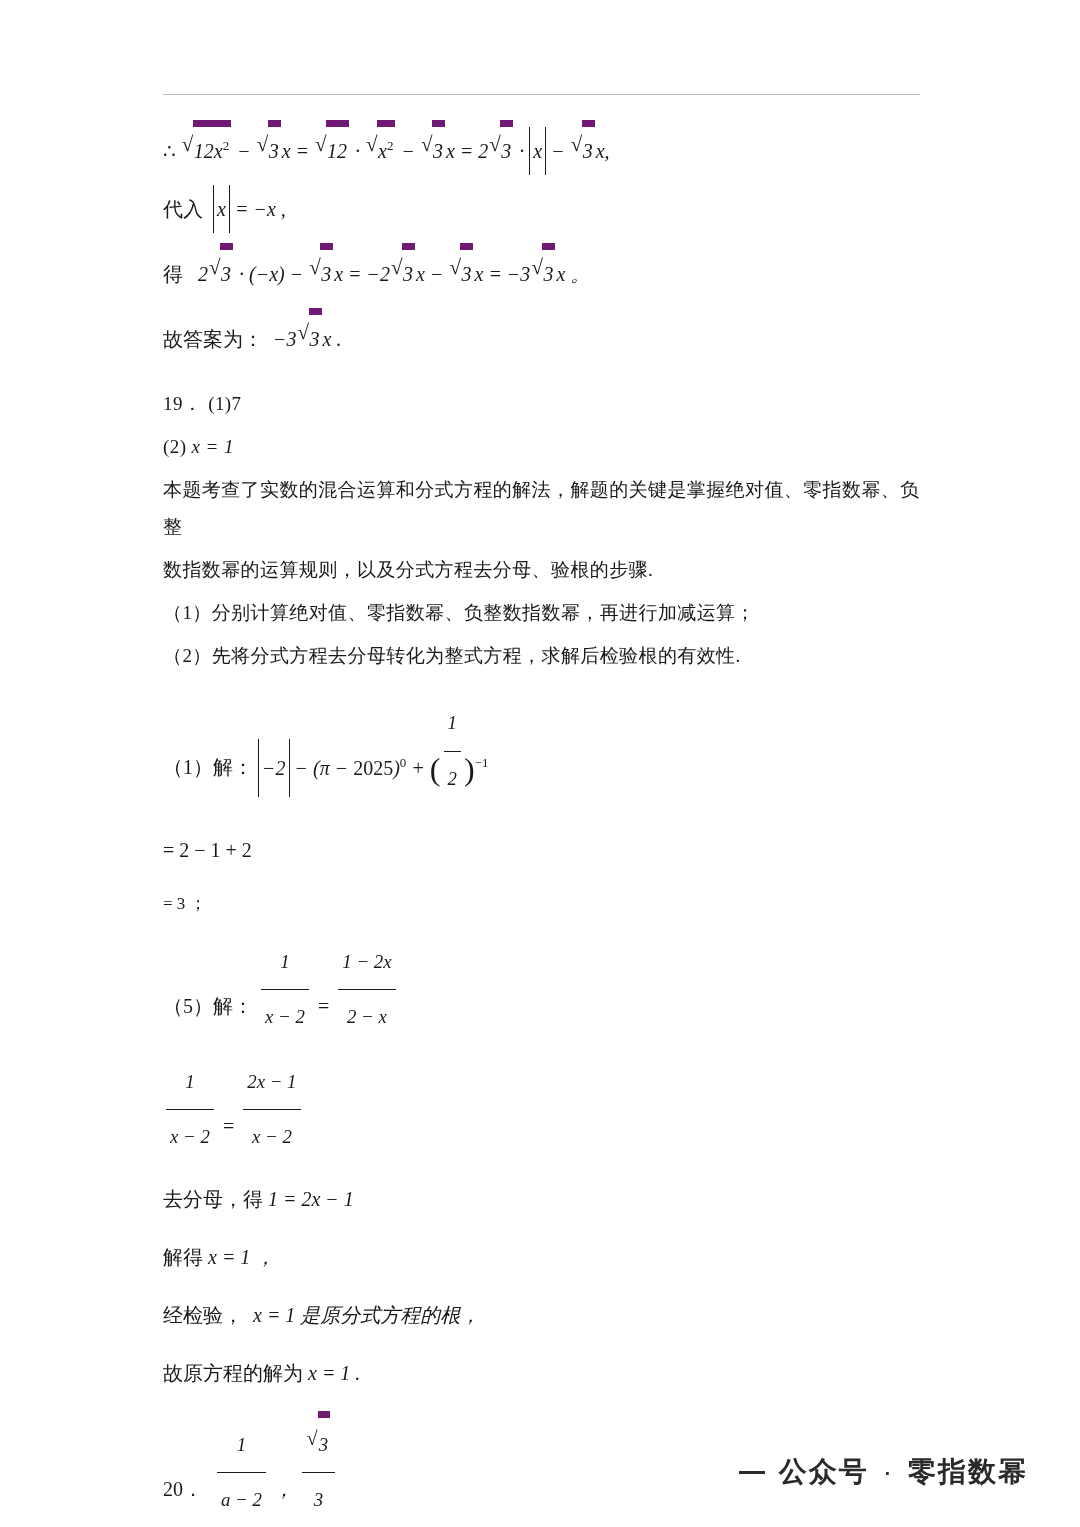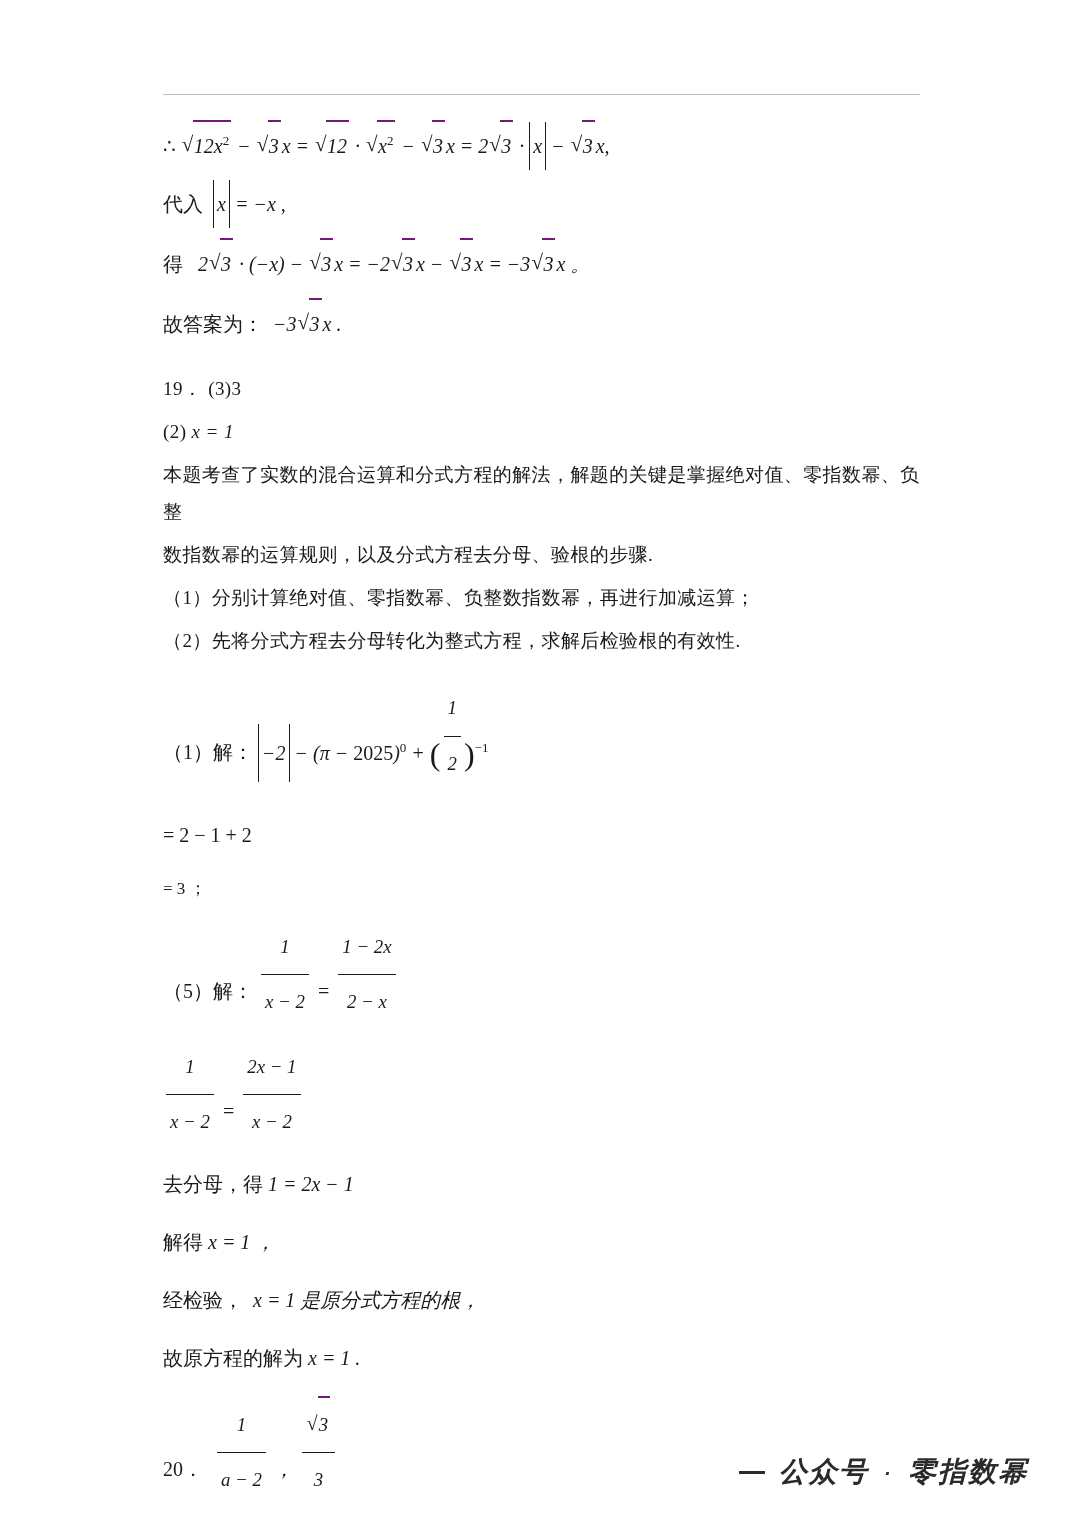--- a/index.html
+++ b/index.html
@@ -55,21 +55,21 @@
   .sqrt::before {
     content: "√";
     position: absolute;
     left: 0;
     top: -1px;
     font-style: normal;
     font-size: 1.05em;
   }
   .sqrt > .rad {
     display: inline-block;
-    border-top: 2px solid #701a75;
+    border-top: 7px solid #701a75;
     padding: 0 2px 0 1px;
   }
   .frac {
     display: inline-block;
     vertical-align: -0.55em;
     text-align: center;
     margin: 0 3px;
     font-size: 0.94em;
   }
   .frac > span {
@@ -100,21 +100,20 @@
   .eqline.tall { line-height: 2.9; }
   .num-lead { margin-right: 6px; }
   .footer {
     position: absolute;
     left: 0;
     bottom: 36px;
     width: 1080px;
     text-align: right;
     padding-right: 52px;
     box-sizing: border-box;
-    font-style: italic;
   }
   .wm {
     display: inline-flex;
     align-items: center;
     gap: 14px;
     font-family: "Liberation Sans", sans-serif;
     font-size: 28px;
     font-weight: bold;
     color: #2a2a2a;
     letter-spacing: 2px;
@@ -165,21 +164,21 @@
         −3<span class="sqrt"><span class="rad">3</span></span><span class="m">x</span> 。
       </span>
     </div>
 
     <div class="eqline" style="margin-bottom:22px;">
       <span class="up">故答案为：</span>
       &nbsp;<span class="m">−3<span class="sqrt"><span class="rad">3</span></span><span class="m">x</span> .</span>
     </div>
 
     <div class="para">
-      <span class="num-lead">19．</span><span>(3)3</span>
+      <span class="num-lead">19．</span><span>(1)7</span>
     </div>
 
     <div class="para">
       <span>(2)</span>
       <span class="m"><span class="m">x</span> = 1</span>
     </div>
 
     <div class="para">本题考查了实数的混合运算和分式方程的解法，解题的关键是掌握绝对值、零指数幂、负整</div>
     <div class="para" style="margin-bottom:6px;">数指数幂的运算规则，以及分式方程去分母、验根的步骤.</div>
 

